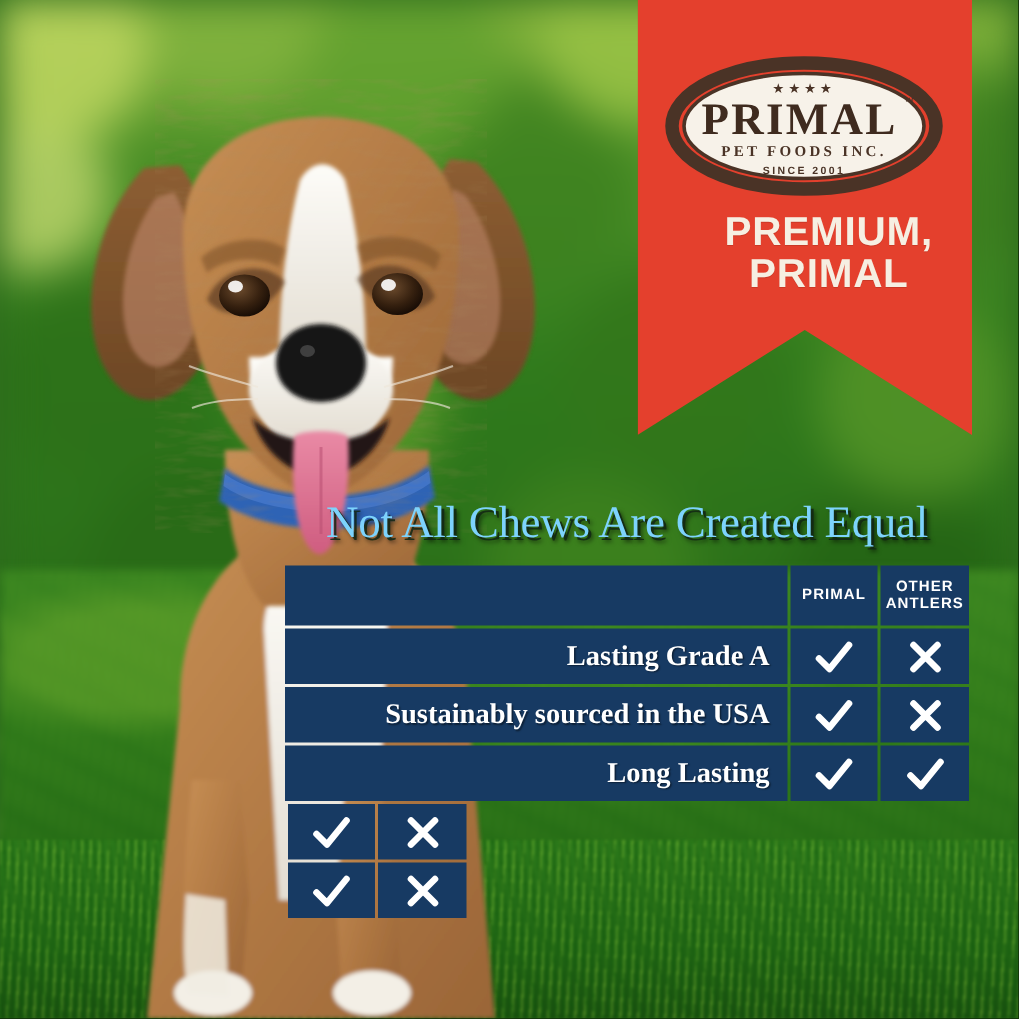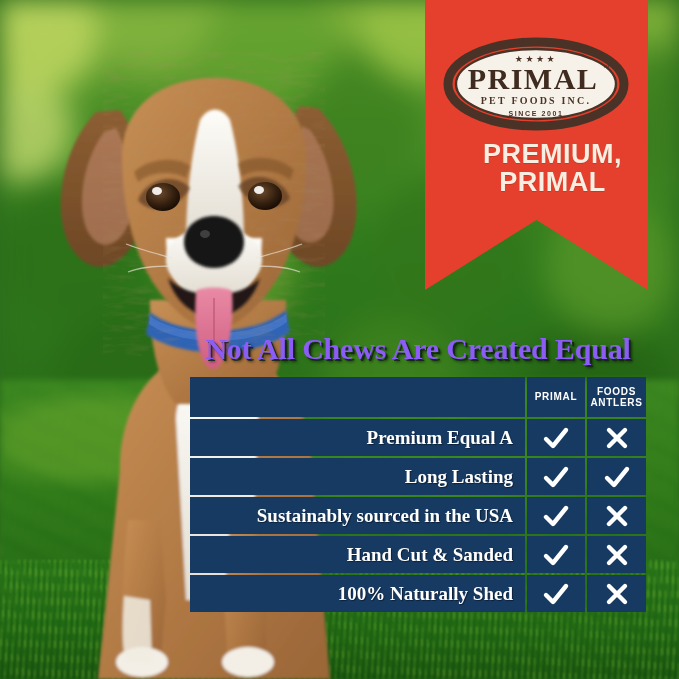--- a/index.html
+++ b/index.html
@@ -70,22 +70,22 @@
     position:absolute;left:425px;top:140px;width:223px;
     text-align:center;color:#f6efe2;
     font-weight:700;font-size:27px;line-height:1.04;letter-spacing:.5px;
     text-shadow:0 1px 0 rgba(120,30,18,.25);
   }
   .banner-tagline div{white-space:nowrap;margin-left:32px;}
 
   
   .headline{
     position:absolute;left:190px;top:334px;width:456px;
-    font-family:"Liberation Serif",serif;font-weight:700;
-    font-size:30px;line-height:1;color:#8b5cf6;text-align:center;
+    font-family:"Liberation Serif",serif;font-weight:400;
+    font-size:30px;line-height:1;color:#7dd3fc;text-align:center;
     letter-spacing:-.2px;white-space:nowrap;
     text-shadow:2px 2px 0 rgba(18,38,20,.85), 3px 3px 3px rgba(0,0,0,.55);
   }
 
   
   .table{
     position:absolute;left:190px;top:377px;width:456px;
     border-collapse:separate;border-spacing:0 2px;
   }
   .trow{display:flex;width:456px;height:37px;margin-bottom:2px;}
@@ -239,99 +239,97 @@
   <div class="headline">Not All Chews Are Created Equal</div>
 
   <div class="table">
 
     <div class="trow hdrrow">
       <div class="feat"></div>
       <div class="col c-primal">
         <span>PRIMAL</span>
       </div>
       <div class="col c-other">
-        <span>FOODS</span>
+        <span>OTHER</span>
         <span>ANTLERS</span>
       </div>
     </div>
 
     <div class="trow">
-      <div class="feat">Premium Equal A</div>
+      <div class="feat">Lasting Grade A</div>
       <div class="col c-primal">
         <span class="mark">
           <svg viewBox="0 0 30 30">
               <path d="M5 16 L12 23 L25 7" stroke="#ffffff" stroke-width="4.4" fill="none" stroke-linecap="round" stroke-linejoin="round"></path>
             </svg>
         </span>
       </div>
       <div class="col c-other">
         <span class="mark">
           <svg viewBox="0 0 30 30">
               <path d="M7 7 L23 23 M23 7 L7 23" stroke="#ffffff" stroke-width="4.4" fill="none" stroke-linecap="round"></path>
             </svg>
         </span>
       </div>
     </div>
 
     <div class="trow">
+      <div class="feat">Sustainably sourced in the USA</div>
+      <div class="col c-primal">
+        <span class="mark">
+          <svg viewBox="0 0 30 30">
+              <path d="M5 16 L12 23 L25 7" stroke="#ffffff" stroke-width="4.4" fill="none" stroke-linecap="round" stroke-linejoin="round"></path>
+            </svg>
+        </span>
+      </div>
+      <div class="col c-other">
+        <span class="mark">
+          <svg viewBox="0 0 30 30">
+              <path d="M7 7 L23 23 M23 7 L7 23" stroke="#ffffff" stroke-width="4.4" fill="none" stroke-linecap="round"></path>
+            </svg>
+        </span>
+      </div>
+    </div>
+
+    <div class="trow">
       <div class="feat">Long Lasting</div>
       <div class="col c-primal">
         <span class="mark">
           <svg viewBox="0 0 30 30">
               <path d="M5 16 L12 23 L25 7" stroke="#ffffff" stroke-width="4.4" fill="none" stroke-linecap="round" stroke-linejoin="round"></path>
             </svg>
         </span>
       </div>
       <div class="col c-other">
         <span class="mark">
           <svg viewBox="0 0 30 30">
               <path d="M5 16 L12 23 L25 7" stroke="#ffffff" stroke-width="4.4" fill="none" stroke-linecap="round" stroke-linejoin="round"></path>
             </svg>
         </span>
       </div>
     </div>
 
     <div class="trow">
-      <div class="feat">Sustainably sourced in the USA</div>
       <div class="col c-primal">
         <span class="mark">
           <svg viewBox="0 0 30 30">
               <path d="M5 16 L12 23 L25 7" stroke="#ffffff" stroke-width="4.4" fill="none" stroke-linecap="round" stroke-linejoin="round"></path>
             </svg>
         </span>
       </div>
       <div class="col c-other">
         <span class="mark">
           <svg viewBox="0 0 30 30">
               <path d="M7 7 L23 23 M23 7 L7 23" stroke="#ffffff" stroke-width="4.4" fill="none" stroke-linecap="round"></path>
             </svg>
         </span>
       </div>
     </div>
 
     <div class="trow">
-      <div class="feat">Hand Cut &amp; Sanded</div>
-      <div class="col c-primal">
-        <span class="mark">
-          <svg viewBox="0 0 30 30">
-              <path d="M5 16 L12 23 L25 7" stroke="#ffffff" stroke-width="4.4" fill="none" stroke-linecap="round" stroke-linejoin="round"></path>
-            </svg>
-        </span>
-      </div>
-      <div class="col c-other">
-        <span class="mark">
-          <svg viewBox="0 0 30 30">
-              <path d="M7 7 L23 23 M23 7 L7 23" stroke="#ffffff" stroke-width="4.4" fill="none" stroke-linecap="round"></path>
-            </svg>
-        </span>
-      </div>
-    </div>
-
-    <div class="trow">
-      <div class="feat">100% Naturally Shed</div>
       <div class="col c-primal">
         <span class="mark">
           <svg viewBox="0 0 30 30">
               <path d="M5 16 L12 23 L25 7" stroke="#ffffff" stroke-width="4.4" fill="none" stroke-linecap="round" stroke-linejoin="round"></path>
             </svg>
         </span>
       </div>
       <div class="col c-other">
         <span class="mark">
           <svg viewBox="0 0 30 30">

